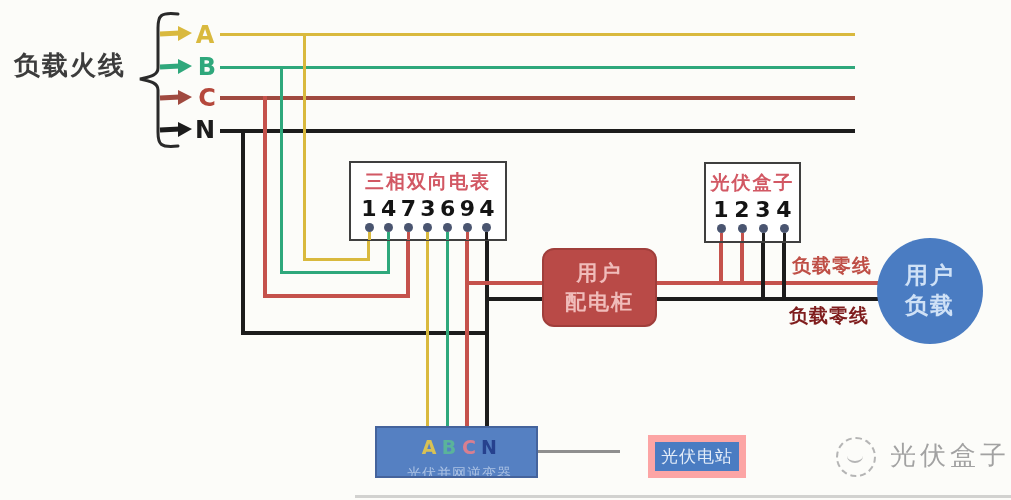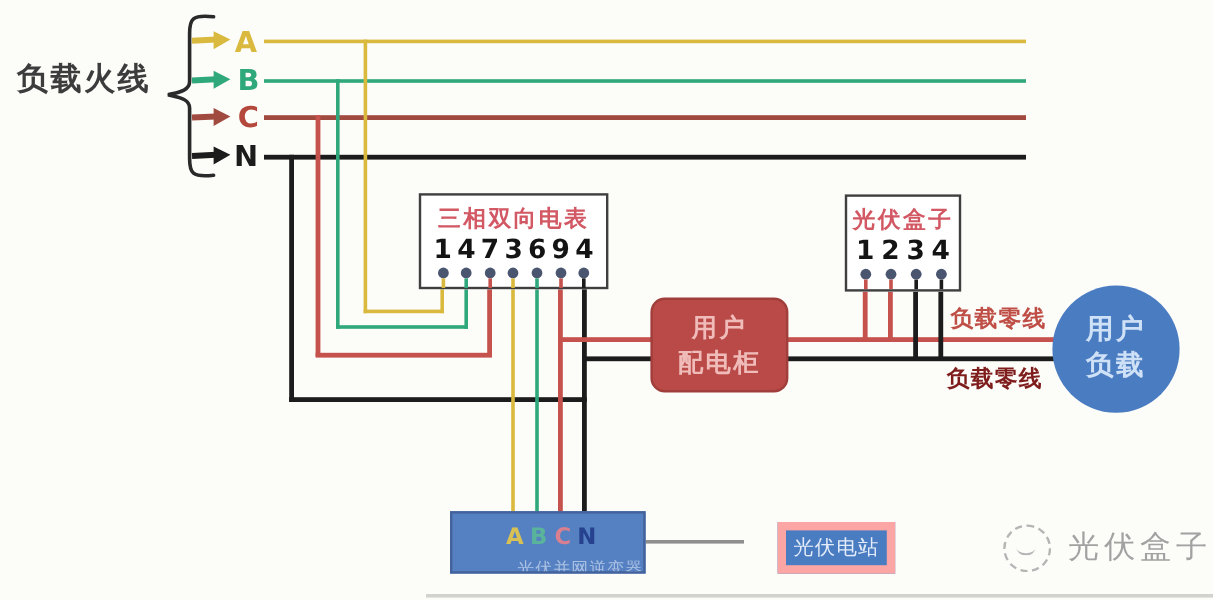--- a/index.html
+++ b/index.html
@@ -25,21 +25,21 @@
   .m1 .term{width:18px;}
   .term-num{font-size:22px;font-weight:bold;color:#141414;line-height:1.1;}
   .term-dot{width:9px;height:9px;border-radius:50%;background:var(--terminal-dot);margin-top:2px;}
   .term-stub{width:3px;flex:1;min-height:8px;}
 
   .cabinet{position:absolute;left:542px;top:248px;width:115px;height:79px;background:var(--cabinet-red);border:2px solid #a03e3b;border-radius:12px;box-sizing:border-box;z-index:5;display:flex;flex-direction:column;justify-content:center;align-items:center;color:#f0bcba;font-weight:bold;font-size:21px;line-height:1.35;letter-spacing:2px;}
   .load-circle{position:absolute;left:877px;top:238px;width:106px;height:106px;border-radius:50%;background:var(--load-blue);z-index:5;display:flex;flex-direction:column;justify-content:center;align-items:center;color:#cfe1f6;font-weight:bold;font-size:23px;line-height:1.3;letter-spacing:2px;}
 
   .inverter{position:absolute;left:375px;top:426px;width:163px;height:52px;background:var(--inverter-blue);border:2px solid #44639c;box-sizing:border-box;z-index:4;overflow:hidden;}
   .inv-letter{position:absolute;top:8px;width:16px;text-align:center;font-size:19px;font-weight:bold;}
-  .inv-caption{position:absolute;left:6px;right:0;top:37px;text-align:right;font-size:14px;color:rgba(240,246,255,0.55);letter-spacing:1px;white-space:nowrap;}
+  .inv-caption{position:absolute;left:6px;right:0;top:37px;text-align:center;font-size:14px;color:rgba(240,246,255,0.55);letter-spacing:1px;white-space:nowrap;}
 
   .station{position:absolute;left:620px;top:435px;width:98px;height:43px;background:var(--station-blue);border:7px solid #fca5a5;box-sizing:border-box;z-index:4;display:flex;align-items:center;justify-content:center;color:#e3ecf8;font-size:17px;letter-spacing:1px;margin-left:28px;}
 
   .wire-label{position:absolute;font-size:19px;font-weight:bold;letter-spacing:1px;z-index:6;}
   .label-live{left:792px;top:253px;color:#bf4f46;}
   .label-neutral{left:789px;top:303px;color:#7f1d1d;}
 
   .watermark-logo{position:absolute;left:836px;top:437px;width:40px;height:40px;border:2px dashed #b5b5b5;border-radius:50%;box-sizing:border-box;z-index:6;}
   .watermark-logo::after{content:"";position:absolute;left:9px;top:10px;width:16px;height:12px;border-bottom:2px solid #b5b5b5;border-radius:50%;}
   .watermark-text{position:absolute;left:890px;top:438px;font-size:26px;color:var(--watermark-gray);letter-spacing:4px;z-index:6;}

